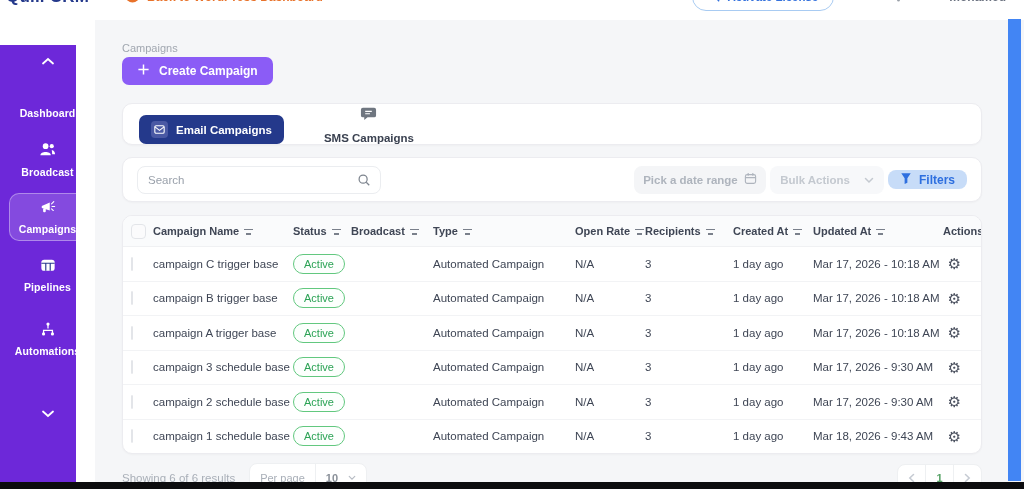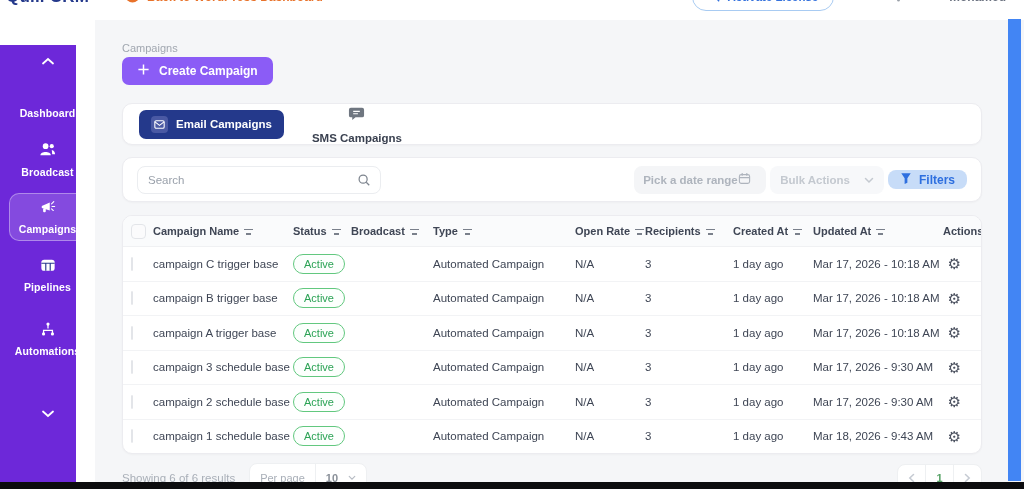--- a/index.html
+++ b/index.html
@@ -24,32 +24,32 @@
 
   
   .main{position:absolute;left:95px;top:20px;right:0;bottom:7px;background:#f5f6f8;overflow:hidden;}
   .content{margin-left:27px;width:860px;}
   .breadcrumb{margin-top:22px;font-size:11px;color:#a1a7b0;}
   .header-row{margin-top:3px;display:flex;justify-content:space-between;align-items:center;}
   .page-title{margin:0;font-size:22px;font-weight:700;color:#232a36;}
   .create-btn{display:flex;align-items:center;gap:9px;height:28px;padding:0 15px;background:#8b5cf6;color:#fff;border:none;border-radius:7px;font-size:12px;font-weight:600;font-family:inherit;}
 
   .card{background:#fff;border:1px solid #ececf0;border-radius:10px;box-shadow:0 1px 2px rgba(16,24,40,.03);box-sizing:border-box;}
-  .tabs-card{margin-top:18px;height:42px;display:flex;align-items:center;gap:28px;padding:0 16px;}
+  .tabs-card{margin-top:18px;height:42px;display:flex;align-items:flex-end;gap:40px;padding:0 16px;}
   .tab-email{display:flex;align-items:center;gap:8px;height:29px;padding:0 12px;background:#24398b;border-radius:7px;color:#fff;font-size:11.5px;font-weight:600;}
   .tab-icon-box{width:17px;height:17px;border-radius:4px;background:#4a59a4;display:flex;align-items:center;justify-content:center;}
   .tab-sms{display:flex;align-items:center;gap:8px;color:#3a4150;font-size:11.5px;font-weight:600;flex-direction:column;}
 
   .filter-card{margin-top:12px;height:45px;display:flex;align-items:center;padding:0 14px;gap:4px;}
   .search-box{position:relative;width:244px;height:28px;border:1.5px solid #ebedf0;border-radius:8px;box-sizing:border-box;background:#fff;}
   .search-box input{position:absolute;inset:0;border:none;outline:none;background:transparent;padding:0 30px 0 10px;font-size:11.5px;color:#3a4150;font-family:inherit;}
   .search-box input::placeholder{color:#9aa1ab;}
   .search-ic{position:absolute;right:9px;top:6px;}
   .f-spacer{flex:1;}
-  .date-box{display:flex;align-items:center;width:132px;height:28px;background:#f4f5f7;border-radius:8px;padding:0 9px;box-sizing:border-box;color:#aeb4bd;font-size:11.5px;font-weight:600;}
+  .date-box{display:flex;align-items:center;justify-content:space-between;width:132px;height:28px;background:#f4f5f7;border-radius:8px;padding:0 9px;box-sizing:border-box;color:#aeb4bd;font-size:11.5px;font-weight:600;}
   .bulk-box{display:flex;align-items:center;gap:14px;height:28px;background:#f7f8fa;border-radius:8px;padding:0 10px;box-sizing:border-box;color:#c4c9d0;font-size:11.5px;font-weight:600;text-align:right;}
   .filters-btn{display:flex;align-items:center;gap:7px;height:19px;padding:0 12px;background:#c7dcf8;border:none;border-radius:8px;color:#2e6fdf;font-size:12px;font-weight:700;font-family:inherit;}
 
   .table-card{margin-top:13px;overflow:hidden;}
   .grid{display:grid;grid-template-columns:22px 140px 58px 82px 142px 70px 88px 80px 130px 1fr;align-items:center;padding-left:8px;}
   .thead{height:30px;background:#fafbfc;border-bottom:1px solid #f0f1f3;font-size:11px;font-weight:700;color:#3f4655;}
   .th{display:flex;align-items:center;}
   .th-actions{justify-content:flex-end;padding-right:16px;}
   .sort{display:inline-block;width:9px;height:7px;position:relative;margin-left:5px;opacity:.8;}
   .sort::before{content:"";position:absolute;top:1px;left:0;width:9px;height:1.5px;background:#5b6270;}

